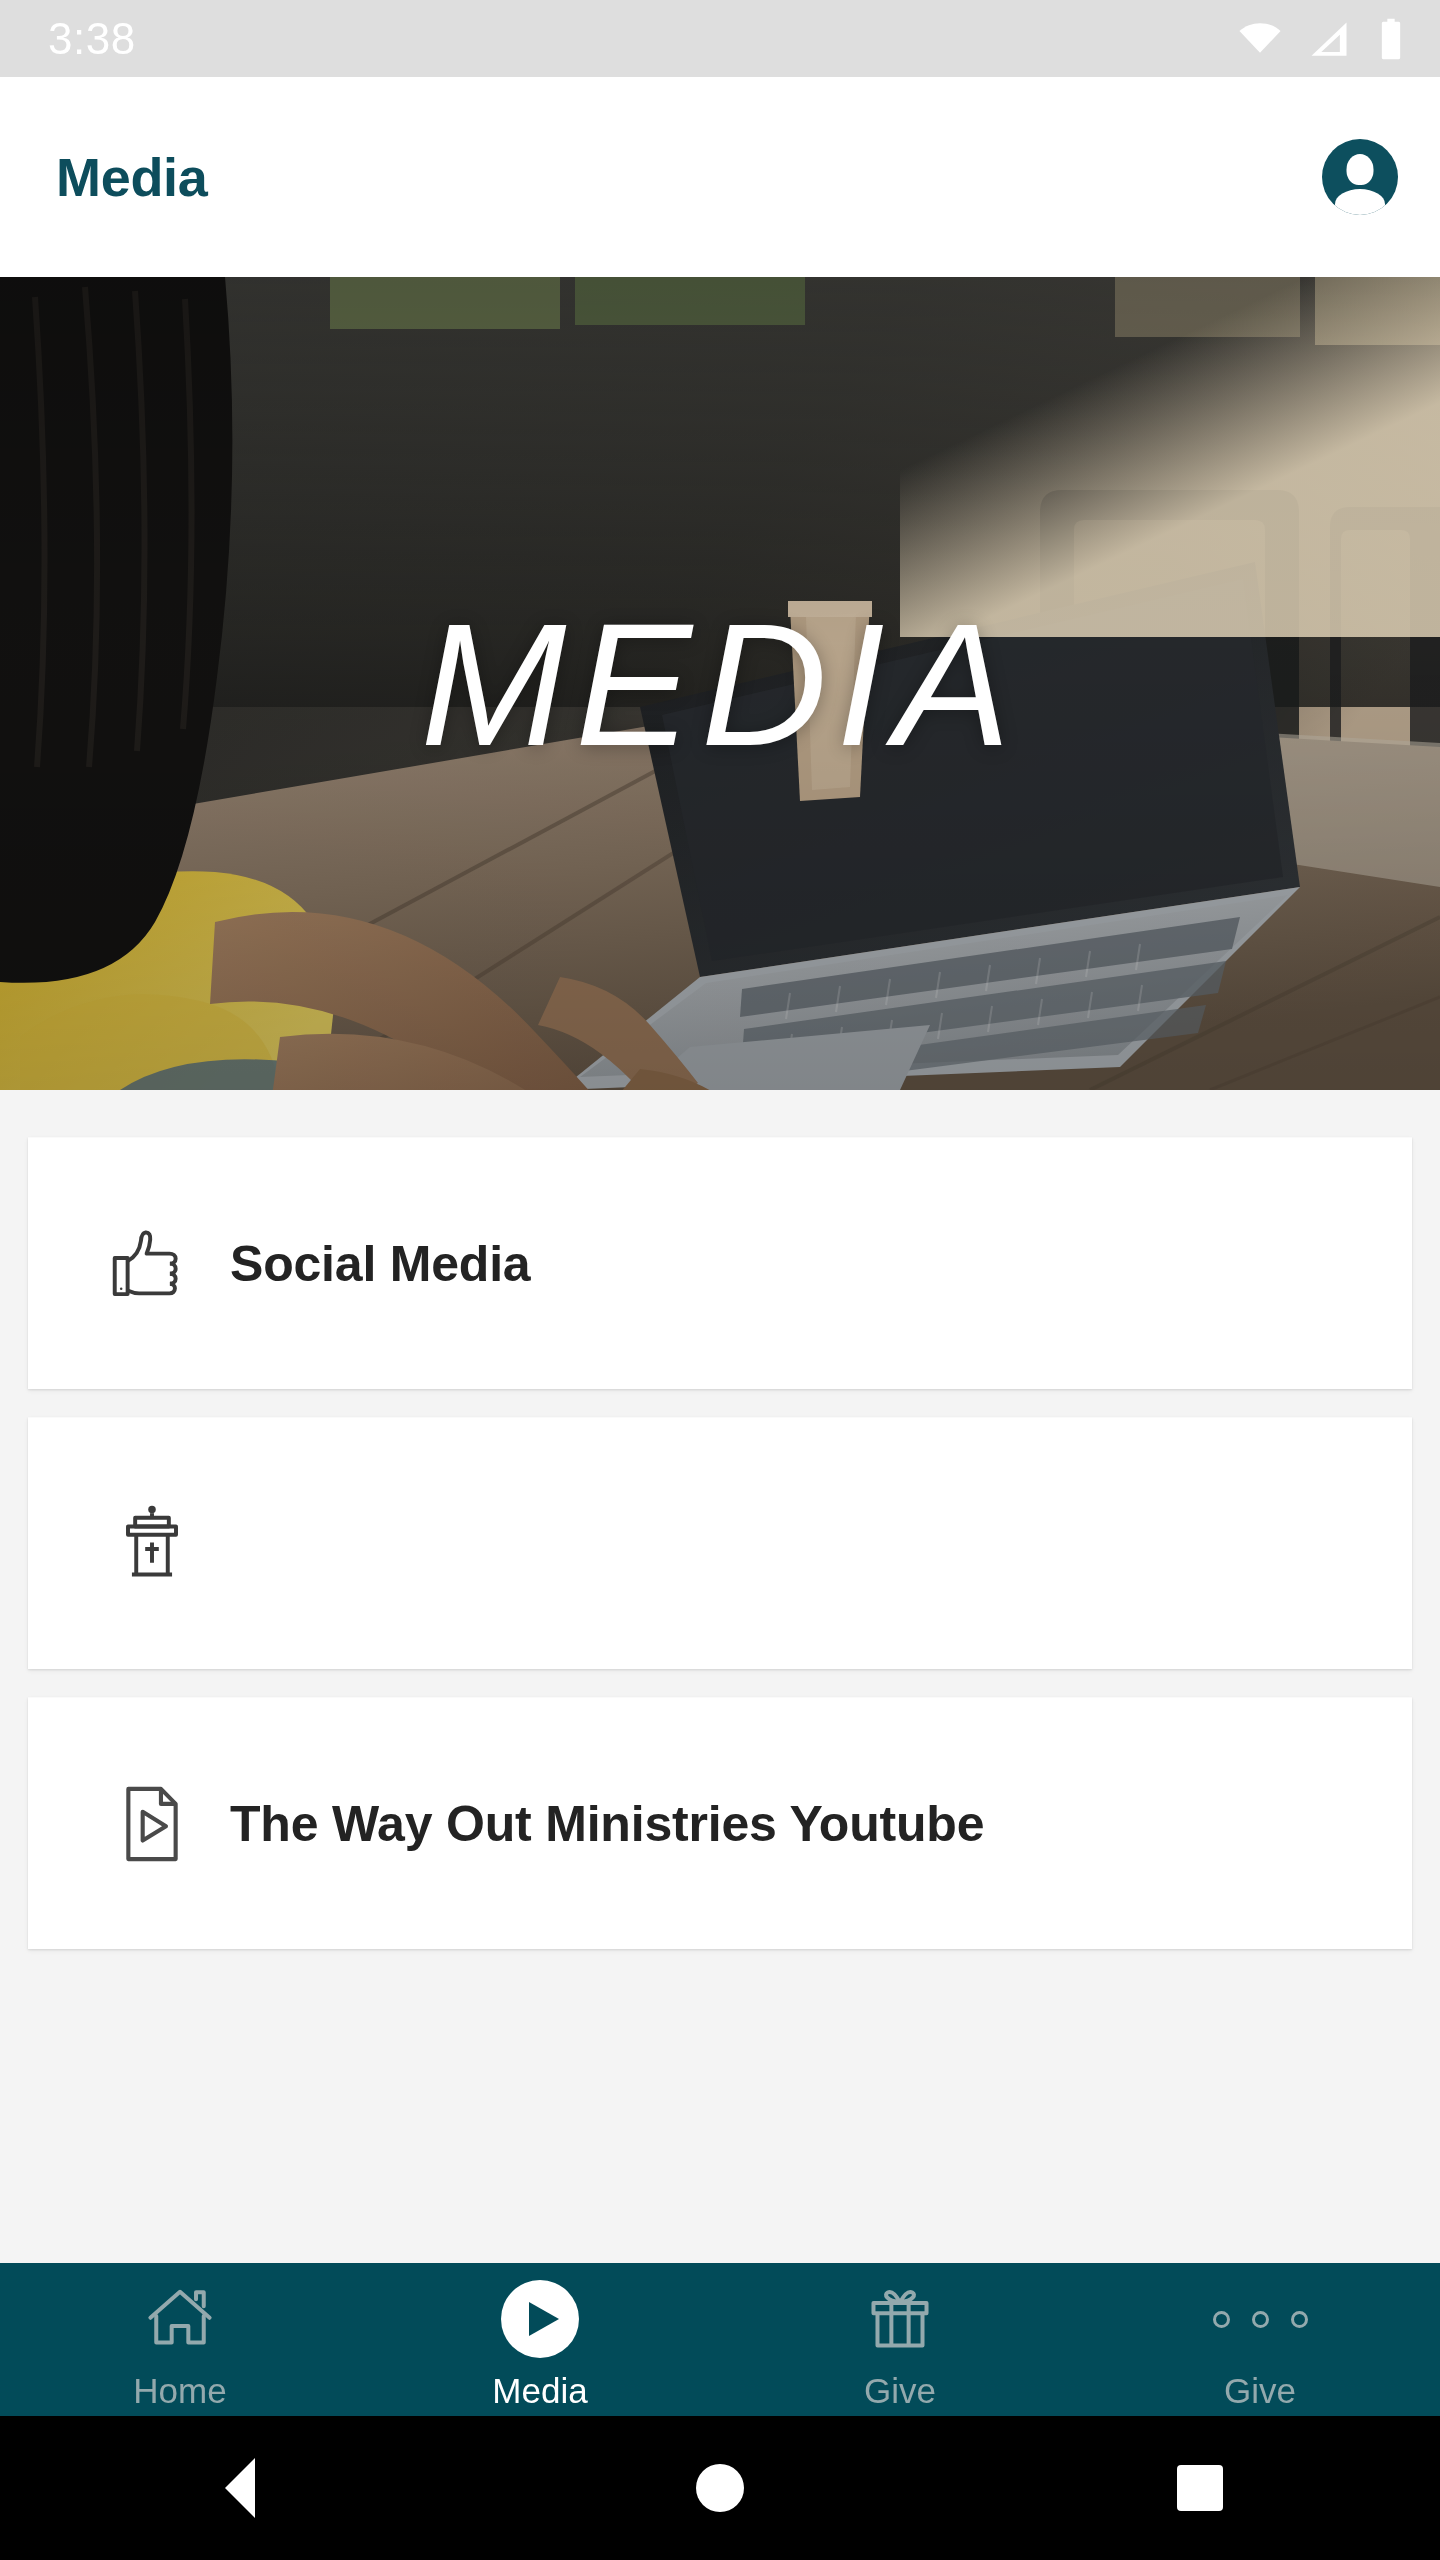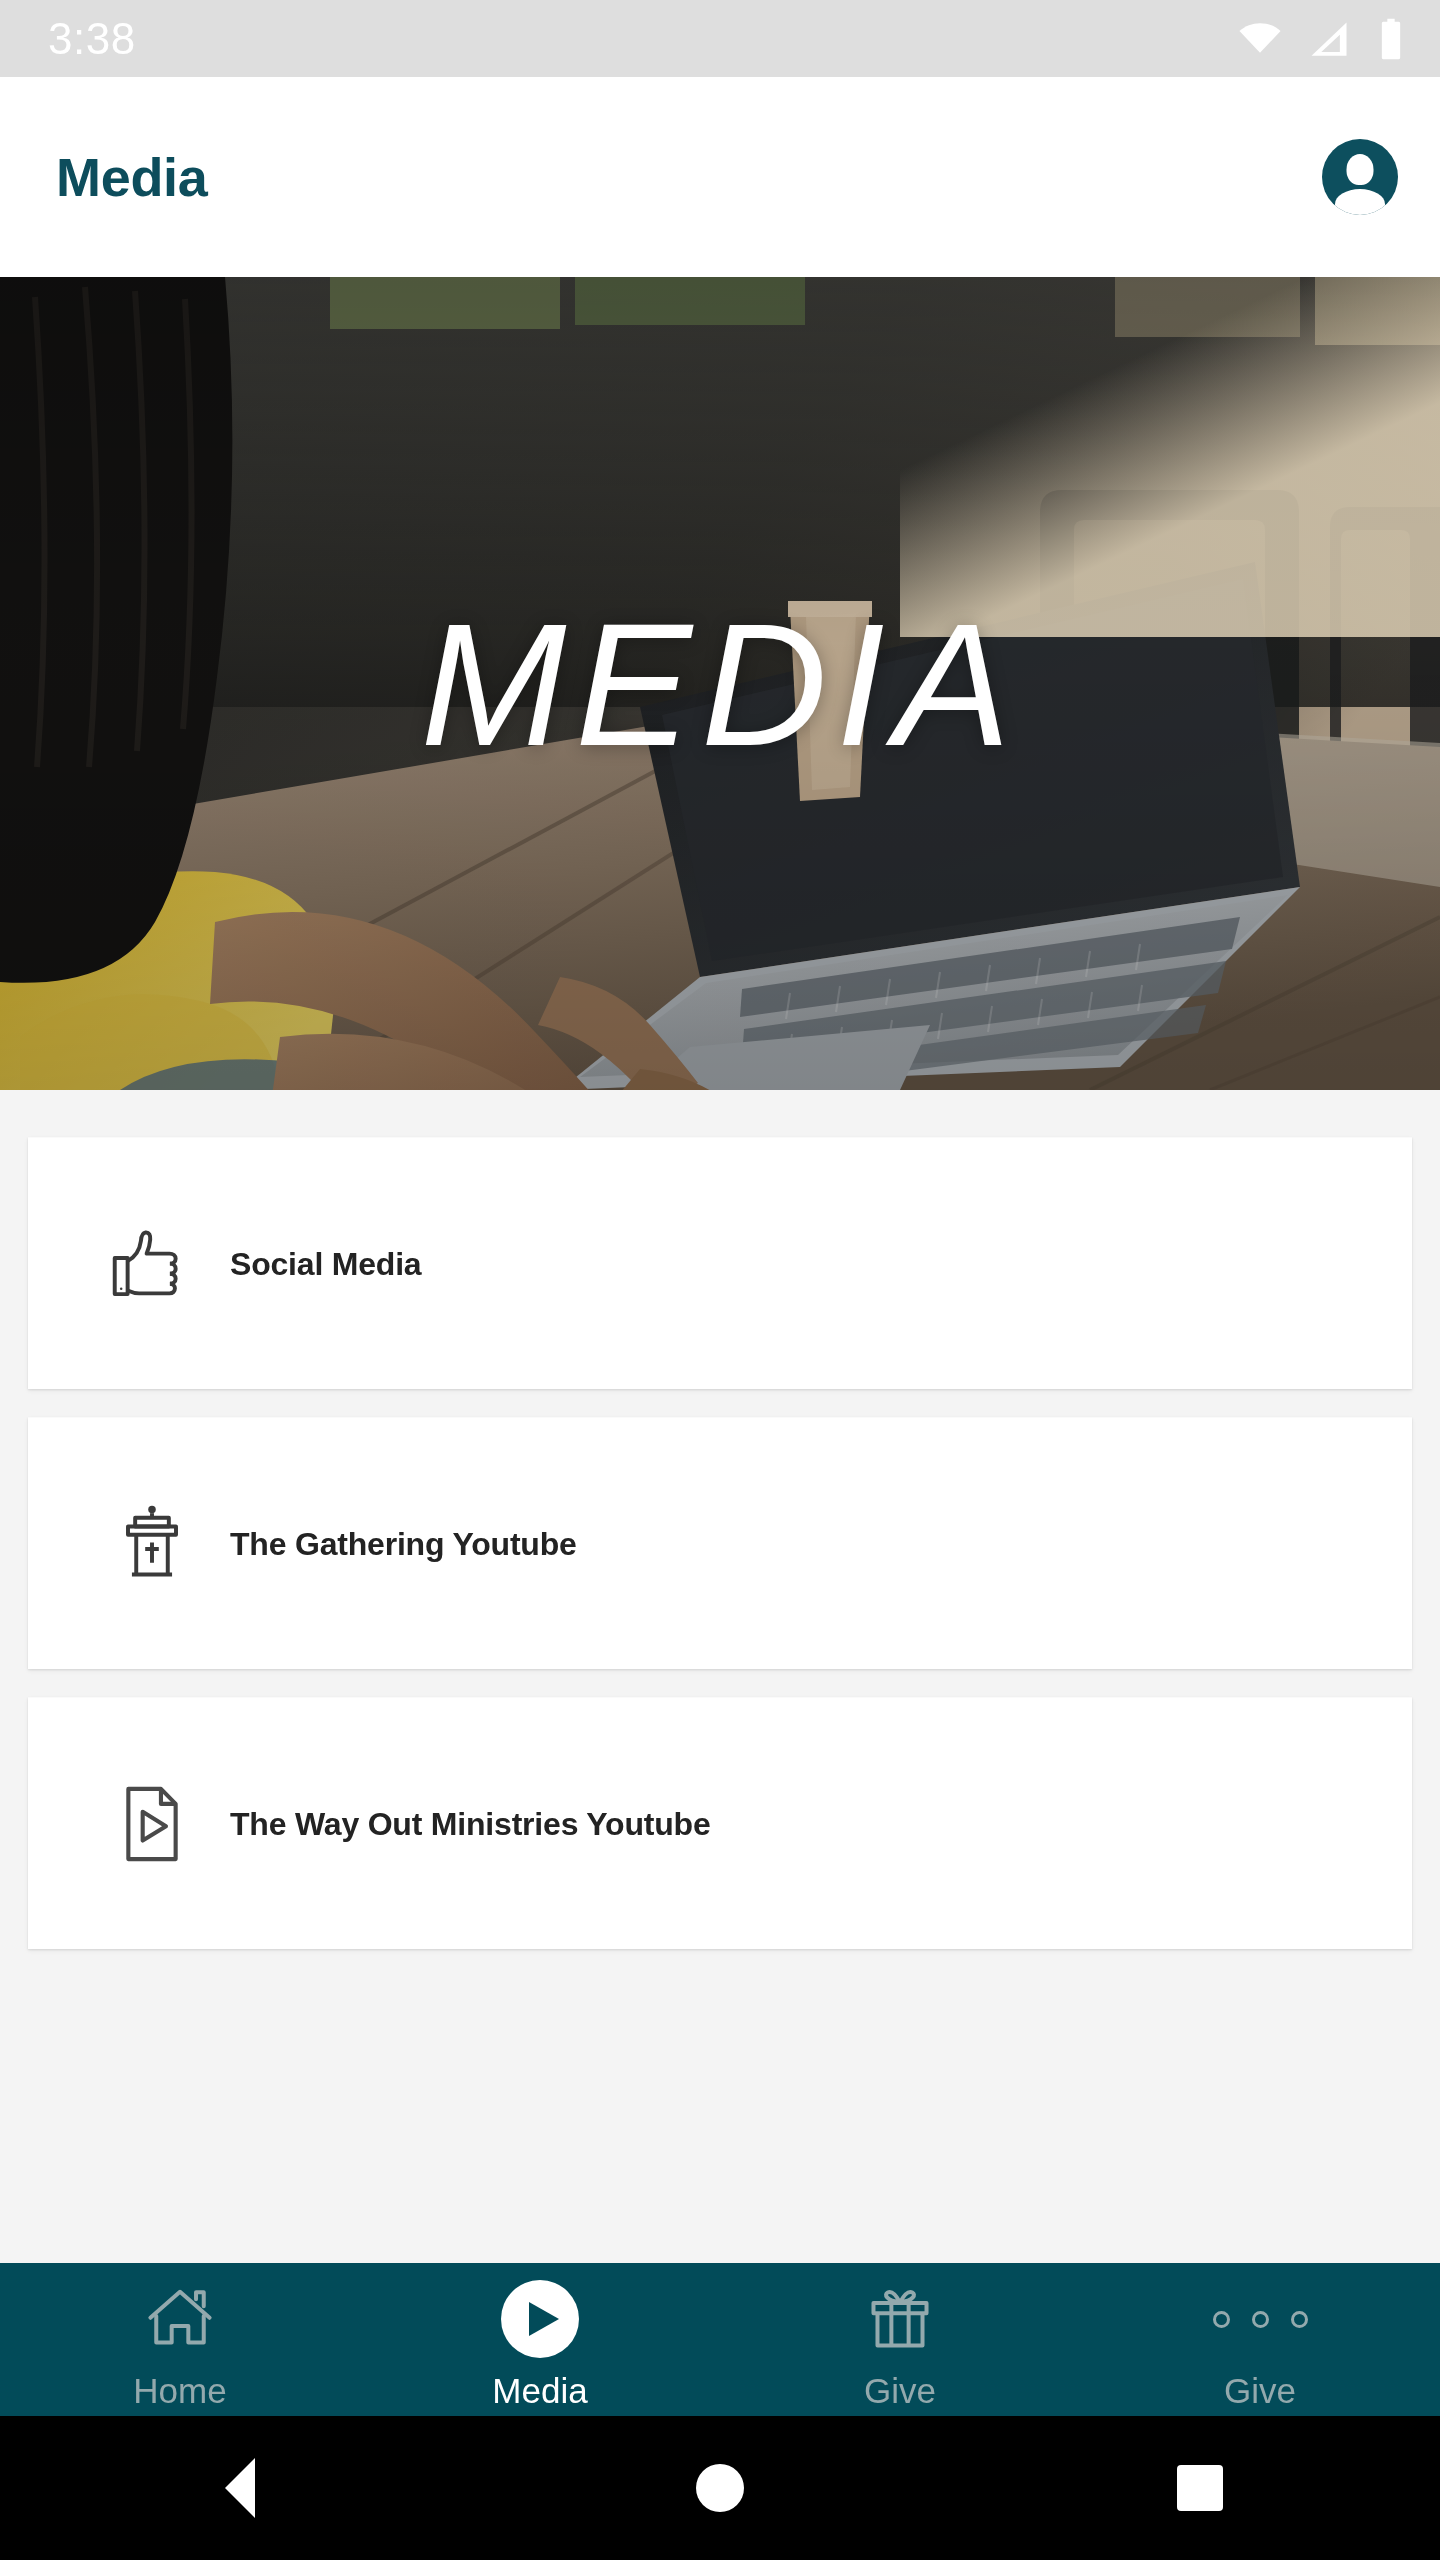--- a/index.html
+++ b/index.html
@@ -121,21 +121,21 @@
     border-top:1px solid #fafafa;
   }
   .card-icon {
     width:96px; height:96px;
     flex:0 0 auto;
     display:flex; align-items:center; justify-content:center;
   }
   .card-icon svg { display:block; }
   .card-label {
     margin-left:30px;
-    font-size:32px;
+    font-size:50px;
     font-weight:700;
     color:#232323;
     letter-spacing:-0.2px;
     line-height:1;
   }
 
   
   .bottomnav {
     height:153px;
     background:#024b59;
@@ -392,21 +392,20 @@
         <svg width="72" height="86" viewBox="0 0 20 24" fill="none" stroke="#3a3a3a" stroke-width="1.1" stroke-linejoin="round">
           <circle cx="10" cy="2.4" r="1.05" fill="#3a3a3a" stroke="none"></circle>
           <path d="M10 3.4 v1.3"></path>
           <rect x="5.3" y="4.7" width="9.4" height="2.4"></rect>
           <rect x="3.3" y="7.1" width="13.4" height="2.3"></rect>
           <path d="M5.6 9.4 v11.1 M14.4 9.4 v11.1"></path>
           <path d="M4.4 20.5 h11.2"></path>
           <path d="M10 11.6 v5.6 M8.1 13.4 h3.8"></path>
         </svg>
       </span>
-      <span class="card-label">The Gathering Youtube</span>
     </div>
 
     <div class="card">
       <span class="card-icon">
         <svg width="74" height="86" viewBox="0 0 20 24" fill="none" stroke="#4a4a4a" stroke-width="1.15" stroke-linejoin="round">
           <path d="M3.4 2.2 h9.1 l4.1 4.2 v15.4 H3.4 Z"></path>
           <path d="M12.5 2.2 v4.2 h4.1"></path>
           <path d="M7.4 8.6 L13.9 12.6 L7.4 16.6 Z"></path>
         </svg>
       </span>

